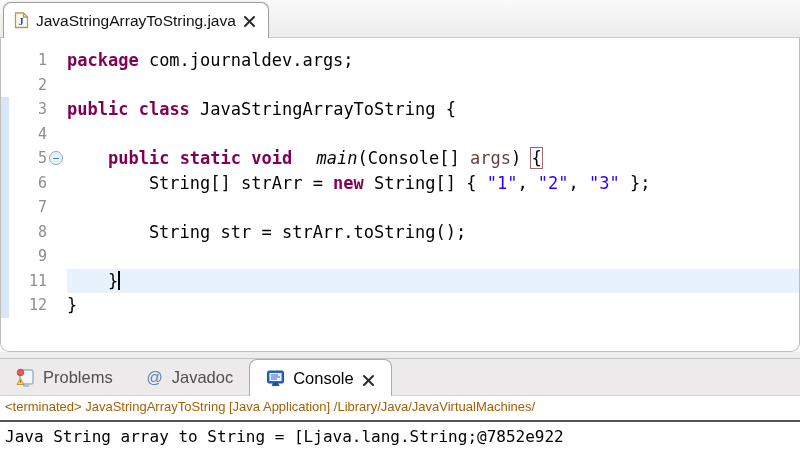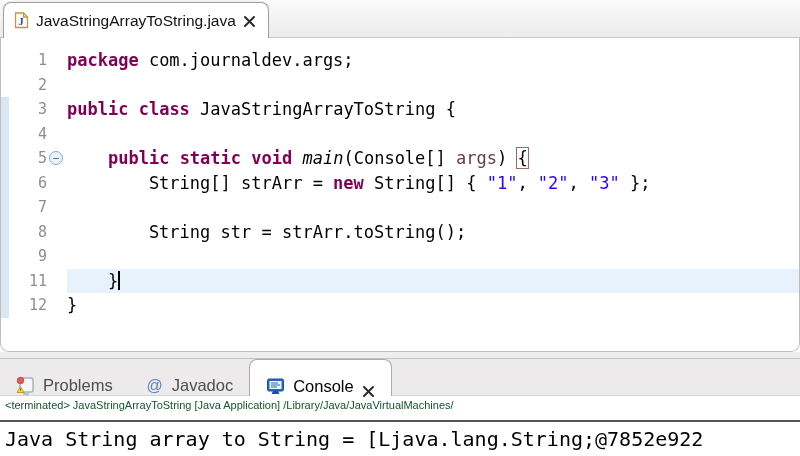--- a/index.html
+++ b/index.html
@@ -31,41 +31,41 @@
   .fold-minus { position:absolute; inset:0; border:1px solid #8fa8c8; border-radius:50%;
                 background:#eaf3fc; }
   .fold-minus::after { content:""; position:absolute; left:3px; right:3px; top:5.5px;
                        height:1.5px; background:#4a7cb0; }
   .code { flex:1; white-space:pre; overflow:hidden; color:#000; line-height:24.5px; }
   .line.current .code { background:var(--currentline,#e8f2fc); }
   .kw    { color:var(--kw,#7f0055); font-weight:bold;text-align:right; }
   .str   { color:var(--str,#2a00ff); }
   .field { color:var(--field,#0000c0); font-style:italic; }
   .param { color:var(--param,#6a3e3e); }
-  .mth   { font-style:italic; }
+  .mth   { font-style:italic;margin-left:14px; }
   .brace { outline:1px solid #99696b; }
   .caret { display:inline-block; width:2px; height:19px; background:#000;
            vertical-align:middle; margin-top:-3px; }
 
   
   .gap { height:6px; background:#ededed; }
   .btabbar { height:38px; background:#eceaea; border-top:1px solid #c4c4c4;
              border-bottom:1px solid #d5d5d5; display:flex; align-items:flex-end; }
-  .btab { height:100%; display:flex; align-items:flex-end; gap:8px; padding:0 16px;
+  .btab { height:100%; display:flex; align-items:center; gap:8px; padding:0 16px;
           font-size:16.5px; color:#4f4f4f; }
   .btab.active { background:#ffffff; border:1px solid #ababab; border-bottom:none;
                  border-radius:8px 8px 0 0; height:37px; margin-bottom:-1px;
                  color:#000; z-index:2; }
   .bicon { width:19px; height:19px; flex:none; }
 
   
-  .con-header { height:26px; padding:3px 0 0 5px; font-size:11px; color:#14532d;
+  .con-header { height:26px; padding:3px 0 0 5px; font-size:13px; color:#a16207;
                 border-bottom:2px solid #555; white-space:nowrap; overflow:hidden; }
   .con-out { padding:5px 0 0 5px; font-family:"DejaVu Sans Mono", monospace;
-             font-size:20px; color:#000; white-space:nowrap; overflow:hidden; }
+             font-size:16px; color:#000; white-space:nowrap; overflow:hidden; }
 </style>
 </head>
 <body>
 
 <div class="etabbar">
   <div class="etab">
     <span class="xicon" style="width:15px;height:17px;">
       <svg width="15" height="17" viewBox="0 0 15 17">
         <path d="M1.5 1h8l4 4v10.5h-12z" fill="#fffdf2" stroke="#b89a4c" stroke-width="1.3"></path>
         <path d="M9.5 1v4h4" fill="none" stroke="#b89a4c" stroke-width="1.3"></path>

